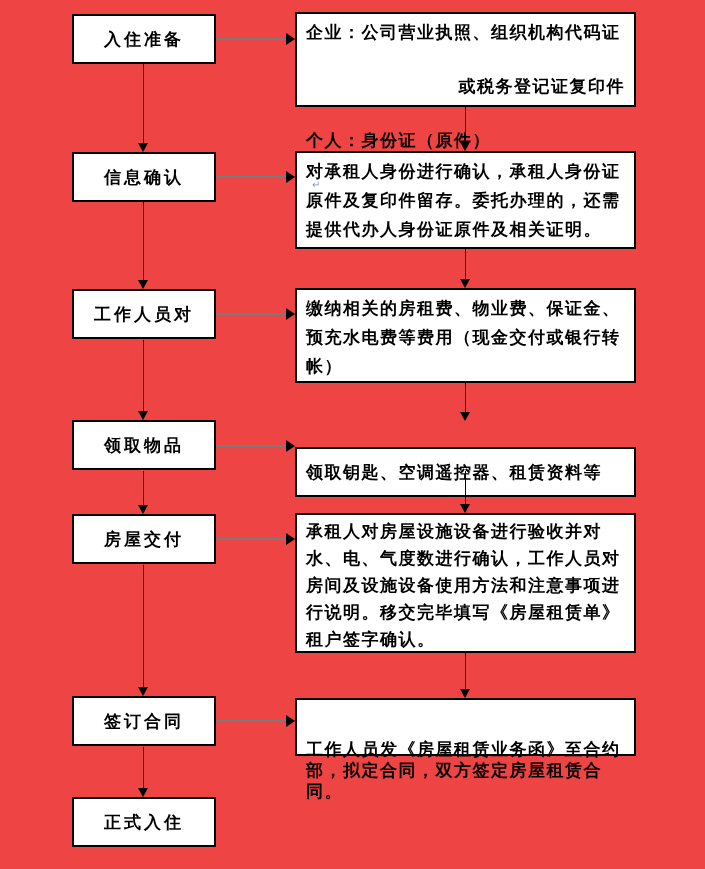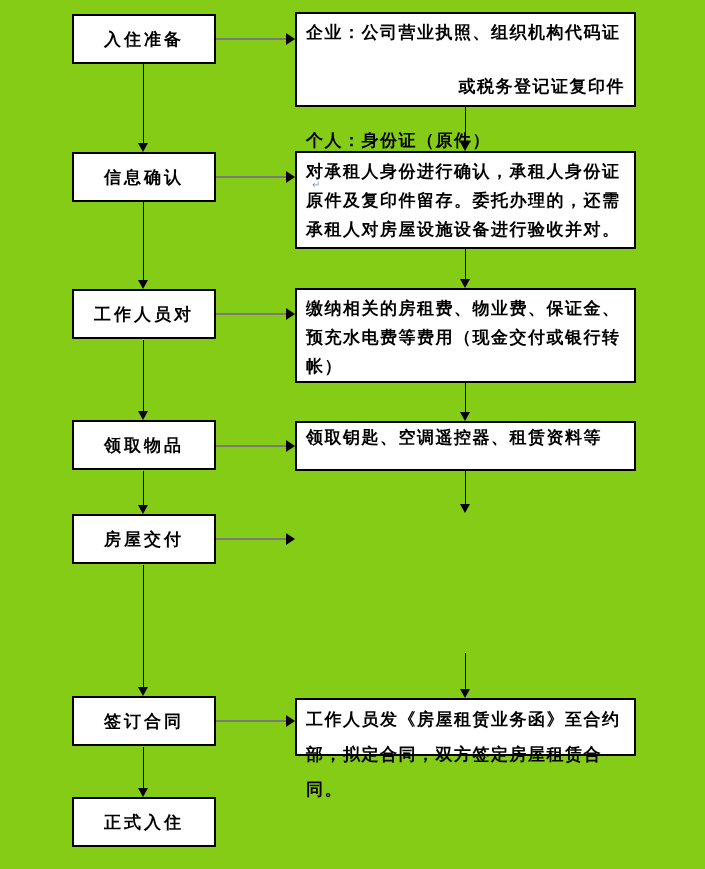--- a/index.html
+++ b/index.html
@@ -1,17 +1,17 @@
 <!DOCTYPE html>
 <html><head>
 <meta charset="utf-8">
 <style>
   html,body{margin:0;padding:0;background:#ffffff;}
   body{width:705px;height:869px;font-family:"Liberation Sans",sans-serif;}
-  #canvas{position:relative;width:705px;height:869px;background:#84cc16;overflow:hidden;}
+  #canvas{position:relative;width:705px;height:869px;background:#ef4444;overflow:hidden;}
 
   
   .lbox{
     position:absolute;left:72px;width:144px;height:50px;
     border:2px solid #000;box-sizing:border-box;background:#fff;
     display:flex;align-items:center;justify-content:center;
   }
   .lbox .label{
     font-size:17px;font-weight:bold;color:#000;letter-spacing:3px;white-space:nowrap;
   }
@@ -20,22 +20,22 @@
   .rbox{
     position:absolute;left:295px;width:341px;
     border:2px solid #000;box-sizing:border-box;background:#fff;
     color:#000;font-weight:bold;
   }
   .detail-text{
     padding:4px 9px 0 9px;font-size:17px;line-height:29px;
     letter-spacing:1.5px;white-space:pre-line;color:#000;
   }
   .rbox.r5 .detail-text{line-height:27px;padding-top:3px;}
-  .rbox.r6 .detail-text{line-height:35px;padding-top:2px;}
-  .rbox.r4{display:flex;align-items:flex-start;}
+  .rbox.r6 .detail-text{line-height:21px;padding-top:2px;margin-top:37px;}
+  .rbox.r4{display:flex;align-items:center;margin-top:26px;}
   .rbox.r4 .detail-text{padding-top:0;}
   .r1-line{padding:12px 9px;font-size:17px;line-height:30px;letter-spacing:1.5px;}
   .r1-line.centered{text-align:right;}
   .r1-pad{padding-top:4px;}
 
   
   .v-arrow{position:absolute;width:1px;background:#000;}
   .v-arrow .head{
     position:absolute;bottom:-9px;left:-5px;width:0;height:0;
     border-left:5.5px solid transparent;border-right:5.5px solid transparent;
@@ -83,34 +83,41 @@
 
   <div class="rbox" style="top:12px;height:95px">
     <div class="r1-line r1-pad">企业：公司营业执照、组织机构代码证</div>
     <div class="r1-line centered">或税务登记证复印件</div>
     <div class="r1-line">个人：身份证（原件）</div>
   </div>
 
   <div class="rbox" style="top:151px;height:98px">
     <div class="detail-text">对承租人身份进行确认，承租人身份证
 原件及复印件留存。委托办理的，还需
-承租人对房屋设施设备进行验收并对。</div>
+提供代办人身份证原件及相关证明。</div>
     <span class="soft-return">↵</span>
   </div>
 
   <div class="rbox" style="top:288px;height:95px">
     <div class="detail-text">缴纳相关的房租费、物业费、保证金、
 预充水电费等费用（现金交付或银行转
 帐）</div>
   </div>
 
   <div class="rbox r4" style="top:421px;height:50px">
     <div class="detail-text">领取钥匙、空调遥控器、租赁资料等</div>
   </div>
 
+  <div class="rbox r5" style="top:513px;height:140px">
+    <div class="detail-text">承租人对房屋设施设备进行验收并对
+水、电、气度数进行确认，工作人员对
+房间及设施设备使用方法和注意事项进
+行说明。移交完毕填写《房屋租赁单》
+租户签字确认。</div>
+  </div>
 
   <div class="rbox r6" style="top:698px;height:58px">
     <div class="detail-text">工作人员发《房屋租赁业务函》至合约
 部，拟定合同，双方签定房屋租赁合同。</div>
   </div>
 
   <div class="v-arrow" style="left:143px;top:64px;height:79px">
       <span class="head"></span>
     </div>
   <div class="v-arrow" style="left:143px;top:202px;height:78px">

